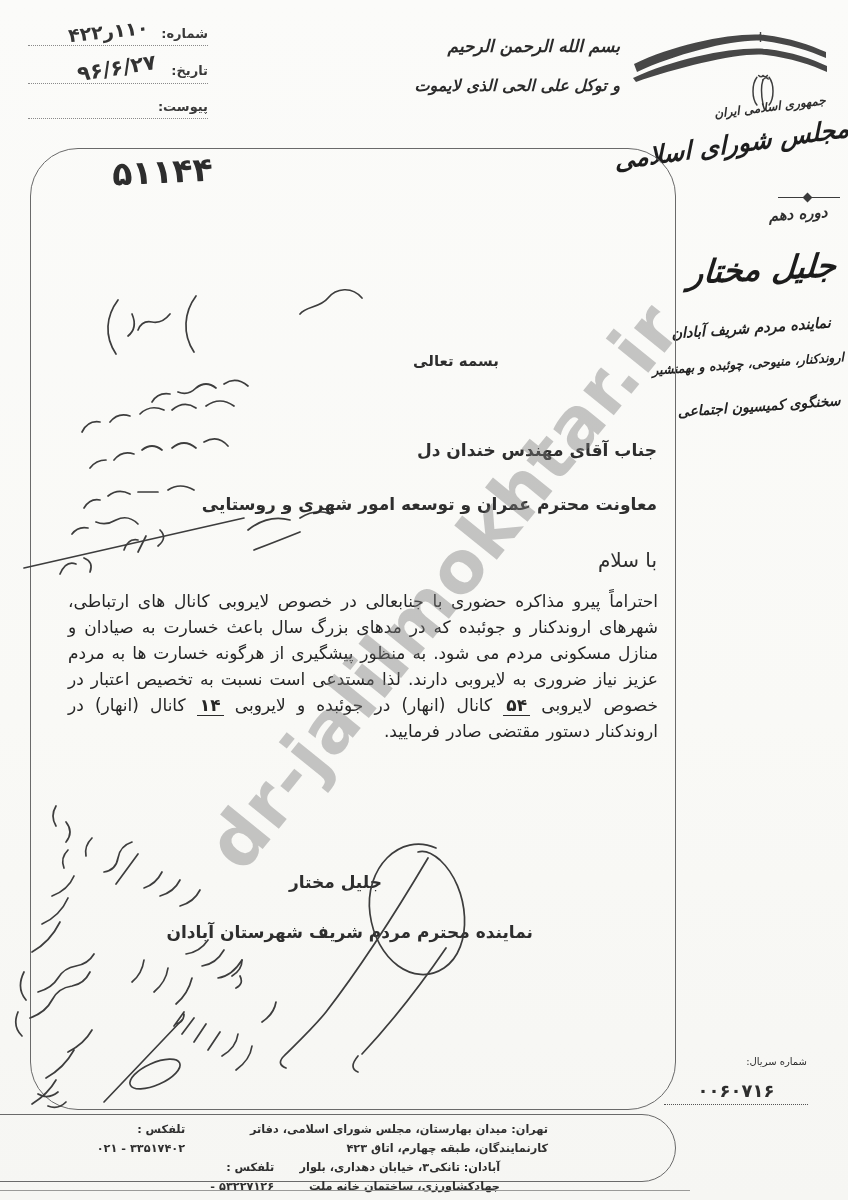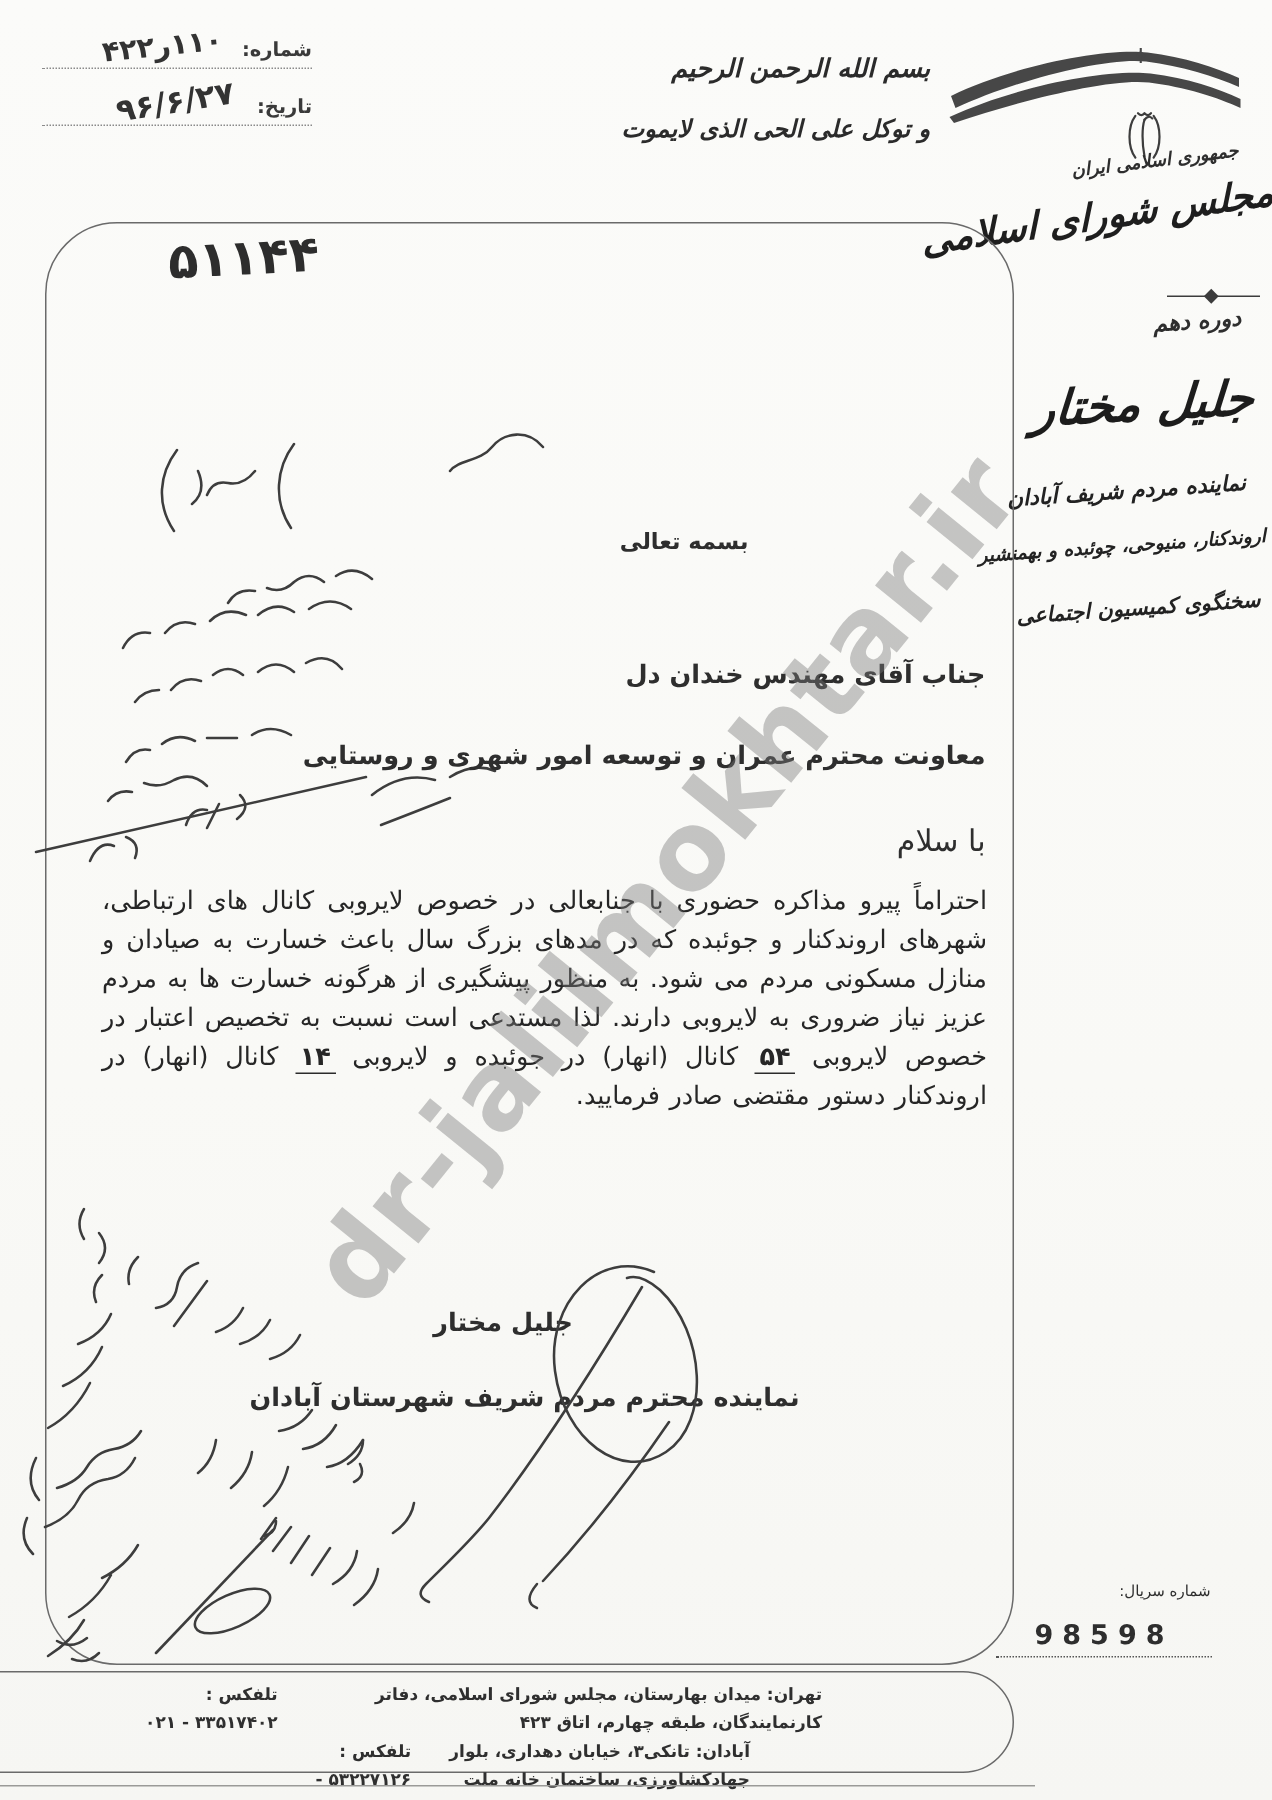--- a/index.html
+++ b/index.html
@@ -70,20 +70,23 @@
 
 <div class="page">
 
   <div class="field-row" style="left:28px; top:20px;">
     <span class="field-label">شماره:</span>
     <span class="hw rtl" style="font-size:19px; transform:rotate(-6deg); margin-right:8px;">۱۱۰ر۴۲۲</span>
   </div>
   <div class="field-row" style="left:28px; top:56px;">
     <span class="field-label">تاریخ:</span>
     <span class="hw rtl" style="font-size:21px; transform:rotate(-9deg); margin-right:10px;">۹۶/۶/۲۷</span>
+  </div>
+  <div class="field-row" style="left:28px; top:96px;">
+    <span class="field-label">پیوست:</span>
   </div>
 
   <div class="abs bismillah rtl">
     <div class="l1">بسم الله الرحمن الرحیم</div>
     <div class="l2">و توکل علی الحی الذی لایموت</div>
   </div>
 
   <svg class="abs" style="left:630px; top:28px;" width="200" height="56" viewBox="0 0 200 56">
     <path d="M4,36 C45,16 105,4 135,7 C160,10 180,17 196,24 L196,30 C180,23 158,16 134,13 C108,10 48,25 7,44 Z" fill="#474747"></path>
     <path d="M3,50 C46,30 106,18 137,21 C162,24 182,31 197,38 L197,44 C182,37 160,30 136,27 C110,24 50,39 6,54 Z" fill="#474747"></path>
@@ -159,21 +162,21 @@
     <path d="M56,240 q16,-8 24,-22 m-46,48 q18,-10 28,-28 m-42,54 q16,-10 24,-24"></path>
     <ellipse cx="143" cy="262" rx="27" ry="11" transform="rotate(-24 143 262)"></ellipse>
     <path d="M92,290 L170,208"></path>
     <path d="M210,244 q14,-8 16,-22 m-2,36 q14,-10 16,-24"></path>
     <path d="M250,210 q12,-8 14,-20 m-44,-26 q10,-6 10,-16"></path>
     <path d="M26,282 q10,6 20,-2 m-10,14 q10,4 18,-4"></path>
     <path d="M12,160 q-8,16 2,28 m-8,12 q-6,14 4,24"></path>
   </svg>
 
   <div class="abs serial-label">شماره سریال:</div>
-  <div class="abs serial-value">98598</div>
+  <div class="abs serial-value">۰۰۶۰۷۱۶</div>
 
   <div class="abs footer-box"></div>
   <div class="abs footer-content">
     <div class="footer-line">
       <span>تهران: میدان بهارستان، مجلس شورای اسلامی، دفاتر کارنمایندگان، طبقه چهارم، اتاق ۴۲۳</span>
       <span>تلفکس : ۳۳۵۱۷۴۰۲ - ۰۲۱</span>
     </div>
     <div class="footer-line l2">
       <span>آبادان: تانکی۳، خیابان دهداری، بلوار جهادکشاورزی، ساختمان خانه ملت</span>
       <span>تلفکس : ۵۳۲۲۷۱۲۶ - ۰۶۱</span>

